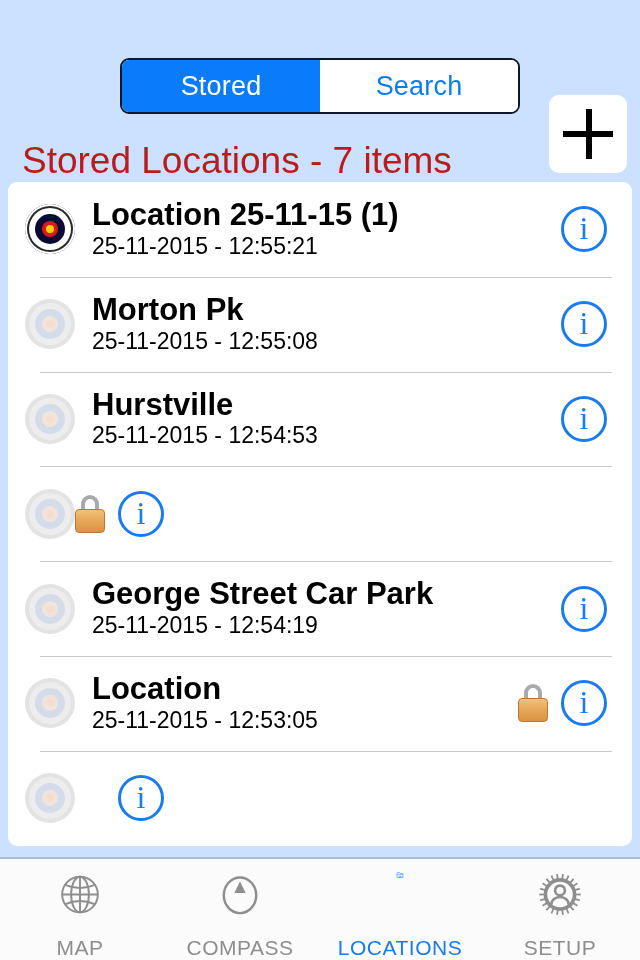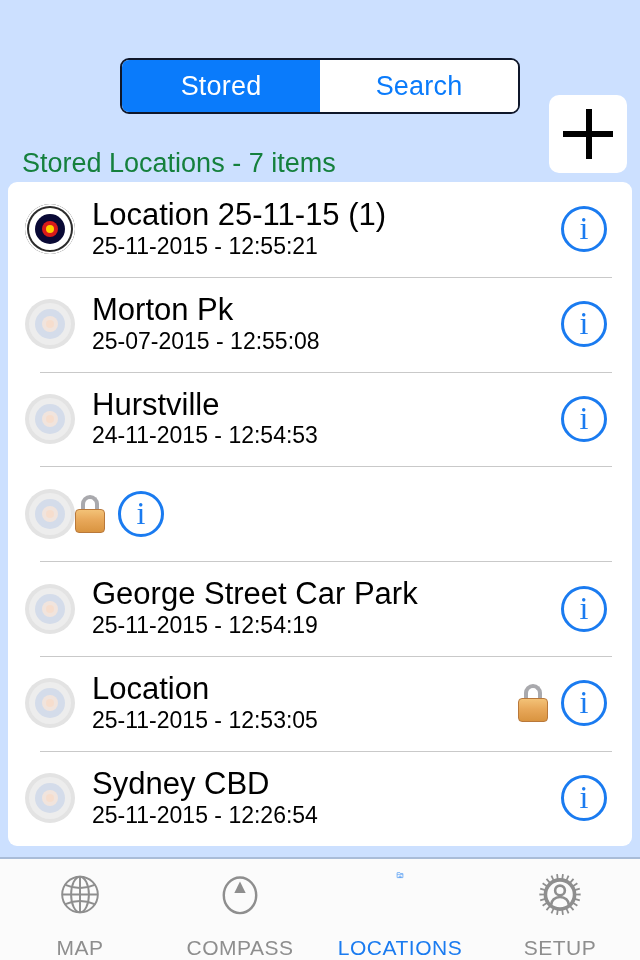--- a/index.html
+++ b/index.html
@@ -38,21 +38,21 @@
     width:78px; height:78px;
     background:#ffffff; border-radius:10px;
     cursor:pointer;
   }
   .addbtn .vbar, .addbtn .hbar { position:absolute; background:#000; }
   .addbtn .vbar { left:37px; top:14px; width:6px; height:50px; }
   .addbtn .hbar { left:14px; top:36px; width:50px; height:6px; }
 
   .listheader {
     position:absolute; left:22px; top:140px;
-    font-size:27px; color:#15803d; white-space:nowrap;margin-top:8px;
+    font-size:37px; color:#b91c1c; white-space:nowrap;
   }
 
   
   .card {
     position:absolute; left:8px; top:182px;
     width:624px; height:664px;
     background:#ffffff;
     border-radius:9px;
     overflow:hidden;
   }
@@ -87,21 +87,21 @@
   .bullseye.on  .r4 { background:#ffd000; }
 
   .bullseye.off .r0 { background:#e3e3e3; }
   .bullseye.off .r1 { background:#ededed; }
   .bullseye.off .r2 { background:#d4dcea; }
   .bullseye.off .r3 { background:#f1e4dd; }
   .bullseye.off .r4 { background:#f6ddcd; }
 
   .rowtext { flex:1 1 auto; margin-left:17px; min-width:0; }
   .rowtitle {
-    font-size:31px; font-weight:normal; color:#000;
+    font-size:31px; font-weight:bold; color:#000;
     line-height:1.08; white-space:nowrap;
   }
   .rowsub {
     font-size:23px; color:#000; line-height:1.25;
     white-space:nowrap;
   }
 
   .lock { flex:0 0 auto; width:30px; height:38px; position:relative; margin-right:13px; }
   .lock .shackle {
     position:absolute; left:6px; top:0; width:18px; height:18px;
@@ -191,38 +191,38 @@
     <div class="row">
       <div class="bullseye off">
         <div class="r r0"></div>
         <div class="r r1"></div>
         <div class="r r2"></div>
         <div class="r r3"></div>
         <div class="r r4"></div>
       </div>
       <div class="rowtext">
         <div class="rowtitle">Morton Pk</div>
-        <div class="rowsub">25-07-2015 - 12:55:08</div>
+        <div class="rowsub">25-11-2015 - 12:55:08</div>
       </div>
       <div class="lock-spacer"></div>
       <div class="infobtn">
         <span>i</span>
       </div>
     </div>
     <div class="row">
       <div class="bullseye off">
         <div class="r r0"></div>
         <div class="r r1"></div>
         <div class="r r2"></div>
         <div class="r r3"></div>
         <div class="r r4"></div>
       </div>
       <div class="rowtext">
         <div class="rowtitle">Hurstville</div>
-        <div class="rowsub">24-11-2015 - 12:54:53</div>
+        <div class="rowsub">25-11-2015 - 12:54:53</div>
       </div>
       <div class="lock-spacer"></div>
       <div class="infobtn">
         <span>i</span>
       </div>
     </div>
     <div class="row">
       <div class="bullseye off">
         <div class="r r0"></div>
         <div class="r r1"></div>
@@ -275,24 +275,20 @@
         <span>i</span>
       </div>
     </div>
     <div class="row">
       <div class="bullseye off">
         <div class="r r0"></div>
         <div class="r r1"></div>
         <div class="r r2"></div>
         <div class="r r3"></div>
         <div class="r r4"></div>
-      </div>
-      <div class="rowtext">
-        <div class="rowtitle">Sydney CBD</div>
-        <div class="rowsub">25-11-2015 - 12:26:54</div>
       </div>
       <div class="lock-spacer"></div>
       <div class="infobtn">
         <span>i</span>
       </div>
     </div>
   </div>
 
 <div class="tabsep"></div>
 <div class="tabbar">

